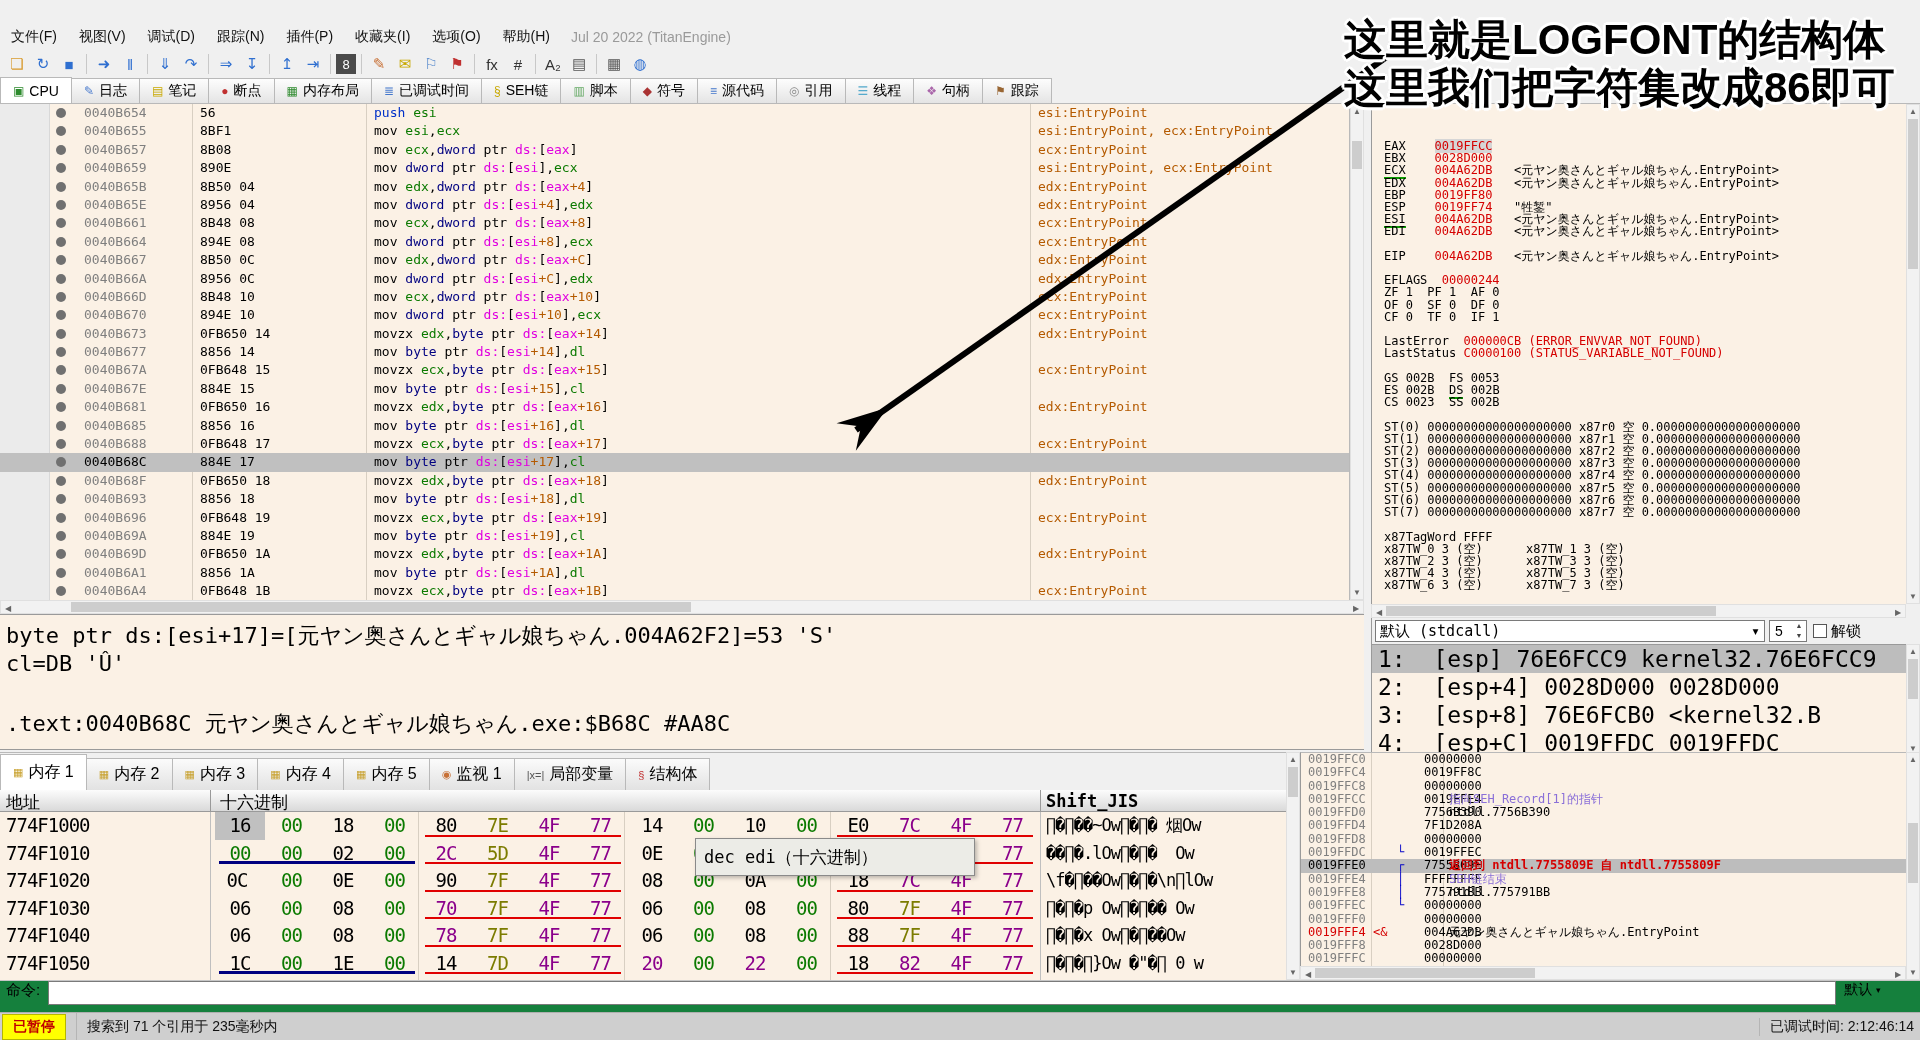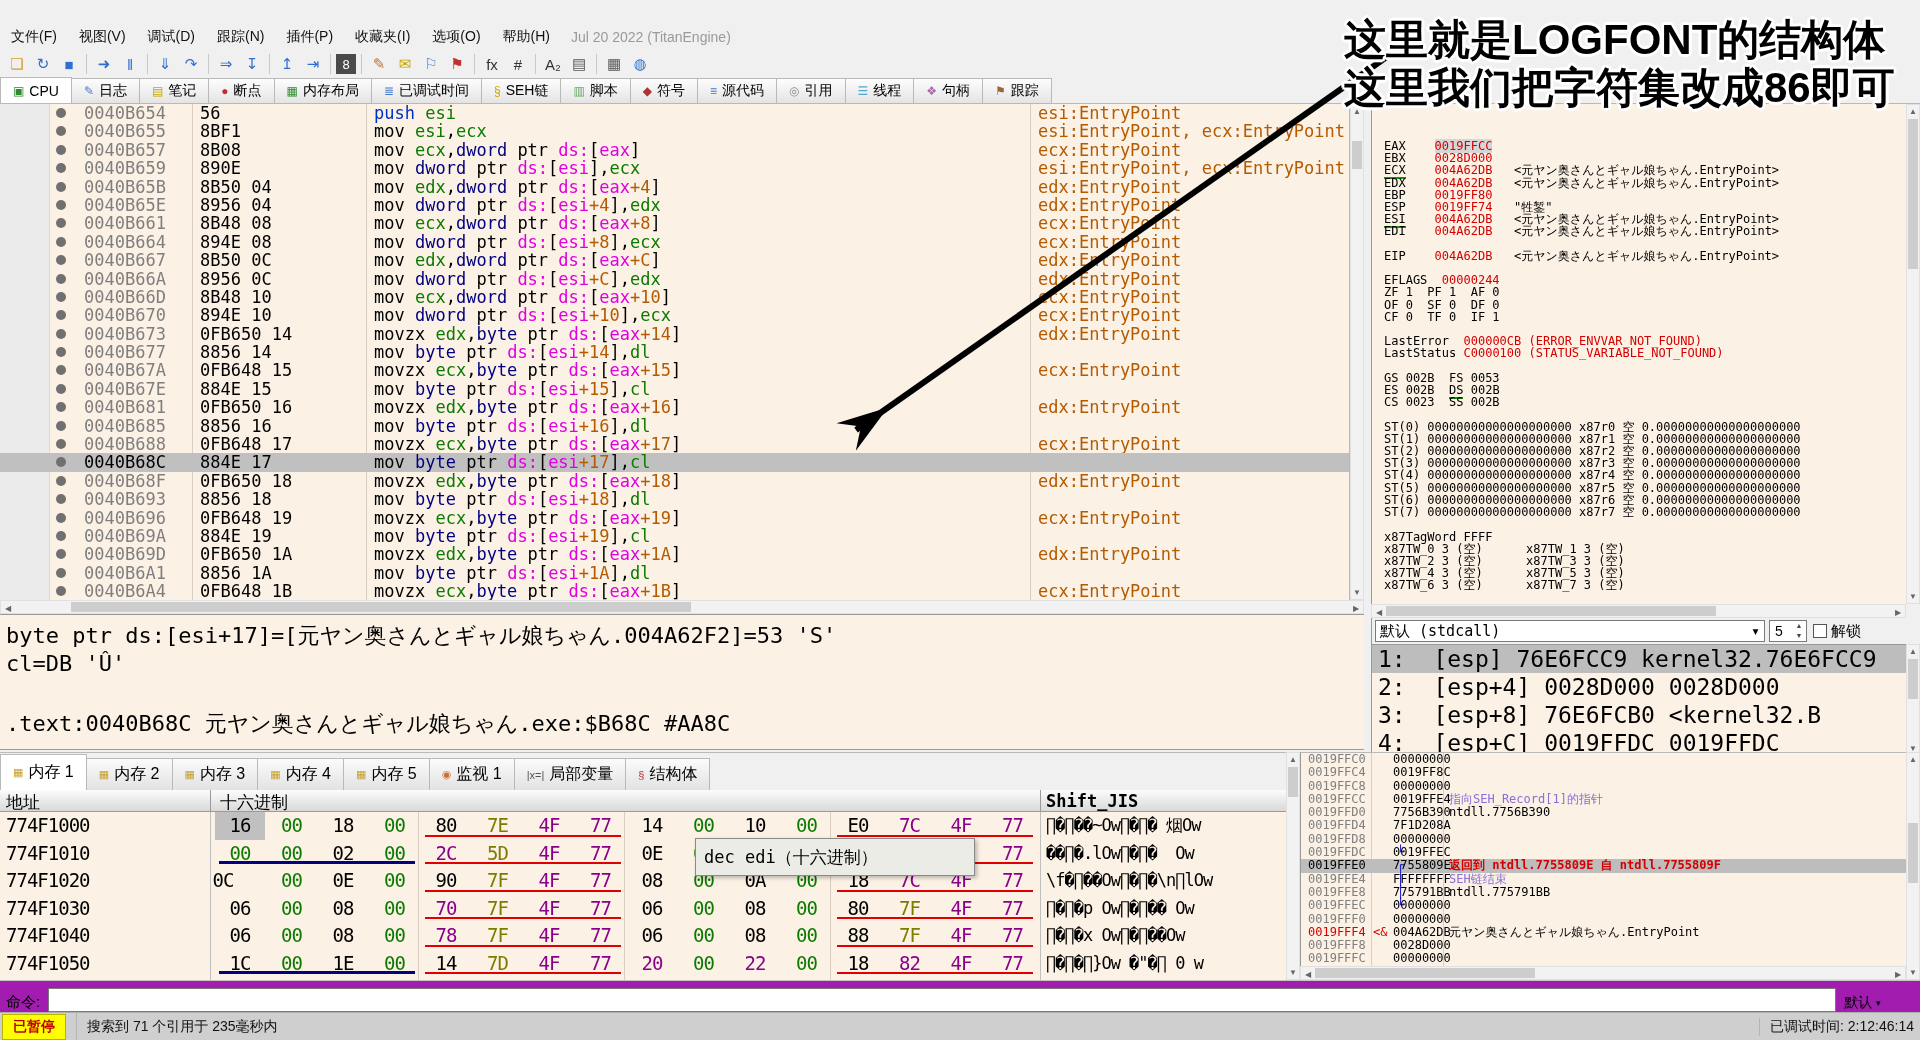--- a/index.html
+++ b/index.html
@@ -47,21 +47,21 @@
   #registers { left:1371px; top:104px; width:535px; height:500px; border-left:1px solid #9a9a9a; }
   #registers-vscroll { left:1906px; top:104px; width:14px; height:500px; }
   #registers-hscroll { left:1371px; top:604px; width:535px; height:14px; }
   #argspane { left:1371px; top:618px; width:549px; height:138px; background:#F0F0F0; border-left:1px solid #9a9a9a;}
   #infopane { left:0; top:614px; width:1364px; height:136px; border-top:1px solid #9a9a9a;
     border-bottom:1px solid #9a9a9a; font-family:"DejaVu Sans Mono", monospace; font-size:22px; color:#000; }
   .infoline { position:absolute; left:6px; white-space:pre; }
 
   
   .drow { position:relative; height:18.4px; white-space:pre; font-family:"DejaVu Sans Mono", monospace;
-    font-size:17px; line-height:18.4px; }
+    font-size:13px; line-height:18.4px; }
   .drow.sel { background:#C0C0C0; }
   .dot { position:absolute; left:56px; top:4px; width:10px; height:10px; border-radius:50%; background:#707070; }
   .daddr { position:absolute; left:84px; color:#7f7f7f; }
   .drow.sel .daddr { color:#000; }
   .dbytes { position:absolute; left:200px; color:#000; }
   .dinstr { position:absolute; left:374px; color:#000; }
   .dcomment { position:absolute; left:1038px; color:#B45A00; white-space:pre; }
   .gutter { position:absolute; left:0; top:0; width:50px; height:100%; background:#EBEBEB; border-right:1px solid #D8D8D8;}
   .vline { position:absolute; top:0; height:100%; width:1px; background:#D8CFC2; }
   i { font-style:normal; }
@@ -123,31 +123,31 @@
   
   #stackpane { left:1300px; top:752px; width:606px; height:228px; background:#FBF1E5;
     border-left:1px solid #9a9a9a; border-top:1px solid #B9B9B9; overflow:hidden;
     font-family:"DejaVu Sans Mono", monospace; font-size:12px; }
   .srow { position:relative; height:13.3px; line-height:13.3px; white-space:pre; }
   .srow.sel { background:#BDBDBD; }
   .saddr { position:absolute; left:7px; color:#7f7f7f; }
   .saddr.red { color:#D50000;text-align:right; }
   .srow.sel .saddr { color:#000; }
   .sbr { position:absolute; left:96px; color:#0000C8; }
-  .sval { position:absolute; left:92px; color:#000; }
+  .sval { position:absolute; left:123px; color:#000; }
   .scom { position:absolute; left:148px; color:#000; }
   .scom.violet { color:#8A6FD8; }
   .scom.red { color:#D50000;font-weight:bold; }
   .scol { position:absolute; top:0; height:100%; width:1px; background:#D8CFC2; }
   #stack-vscroll { left:1906px; top:752px; width:14px; height:228px; }
   #stack-hscroll { left:1300px; top:966px; width:606px; height:14px; }
 
   
-  #cmdbar { left:0; top:980px; width:1920px; height:32px; background:#a21caf; display:flex;
-    align-items:flex-end; font-size:15px; border-top:1px solid #C6C6C6;}
+  #cmdbar { left:0; top:980px; width:1920px; height:32px; background:#15803d; display:flex;
+    align-items:flex-start; font-size:15px; border-top:1px solid #C6C6C6;}
   #cmdinput { margin-left:8px; width:1788px; height:24px; background:#FFF; border:1px solid #7a7a7a; }
   #cmdprofile { margin-left:8px; display:flex; align-items:center; font-size:14px; }
   #statusbar { left:0; top:1012px; width:1920px; height:28px; background:#CFCFCF; display:flex;
     align-items:center; font-size:14px; border-top:1px solid #AFAFAF;}
   #statusstate { background:#FFFF00; color:#C00000; padding:3px 10px; font-weight:bold;
     border:1px solid #B5B500; margin-left:2px;}
   #statusmsg { margin-left:10px; color:#111; border-left:1px solid #B5B5B5; padding-left:10px; height:100%;
     display:flex; align-items:center;}
   #statustime { position:absolute; right:6px; border-left:1px solid #B5B5B5; padding-left:10px; color:#111;}
 
@@ -490,21 +490,21 @@
         <span class="byte bo" style="left: 884.5px;">7F</span>
         <span class="byte bp" style="left: 936px;">4F</span>
         <span class="byte bp" style="left: 987.5px;">77</span>
         <div class="u-b" style="left: 219px; width: 196px;"></div>
         <div class="u-r" style="left: 425px; width: 196px;"></div>
         <div class="u-r" style="left: 837px; width: 196px;"></div>
         <span class="duascii">��∏�.lOw∏�∏�  Ow</span>
       </div>
       <div class="dumprow">
         <span class="duaddr">774F1020</span>
-        <span class="byte bk" style="left: 198px; text-align: center;">0C</span>
+        <span class="byte bk" style="left: 212px; text-align: center;">0C</span>
         <span class="byte bg2" style="left: 266.5px;">00</span>
         <span class="byte bk" style="left: 318px;">0E</span>
         <span class="byte bg2" style="left: 369.5px;">00</span>
         <span class="byte bk" style="left: 421px;">90</span>
         <span class="byte bo" style="left: 472.5px;">7F</span>
         <span class="byte bp" style="left: 524px;">4F</span>
         <span class="byte bp" style="left: 575.5px;">77</span>
         <span class="byte bk" style="left: 627px;">08</span>
         <span class="byte bg2" style="left: 678.5px;">00</span>
         <span class="byte bk" style="left: 730px;">0A</span>

